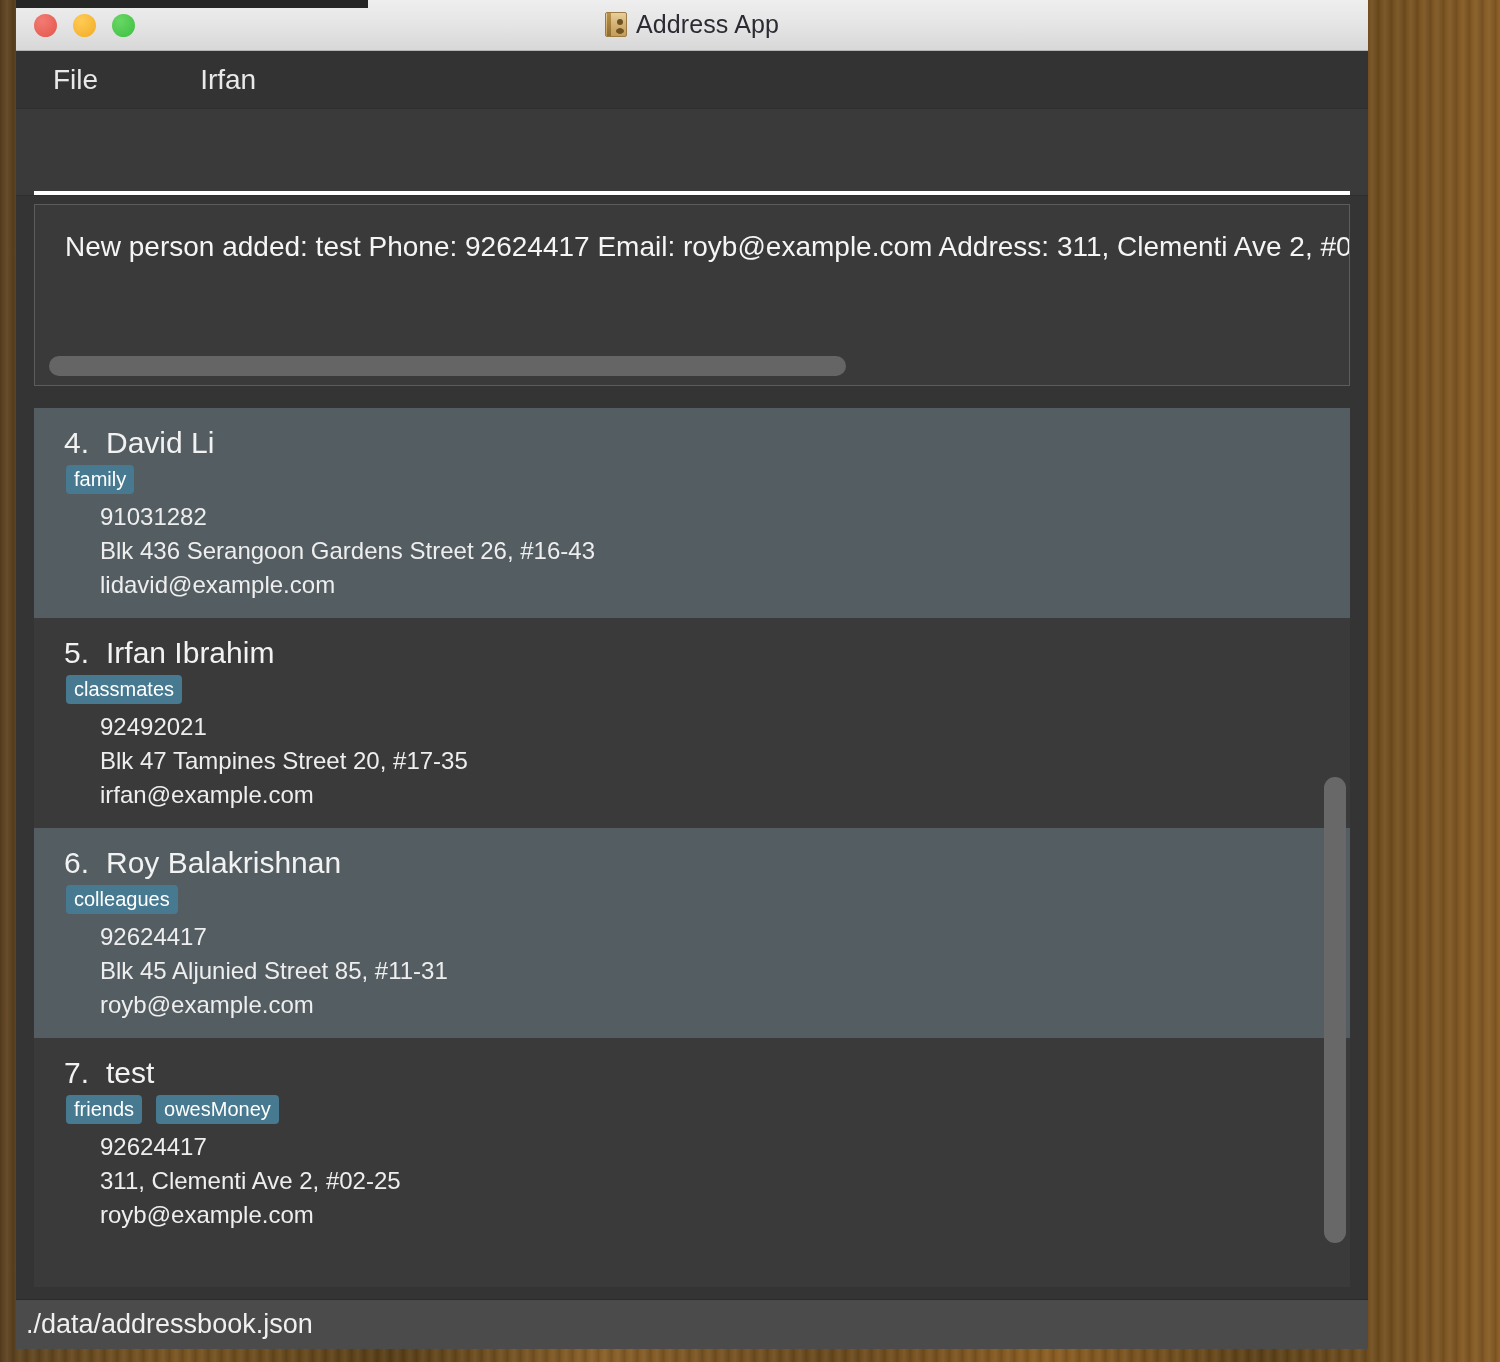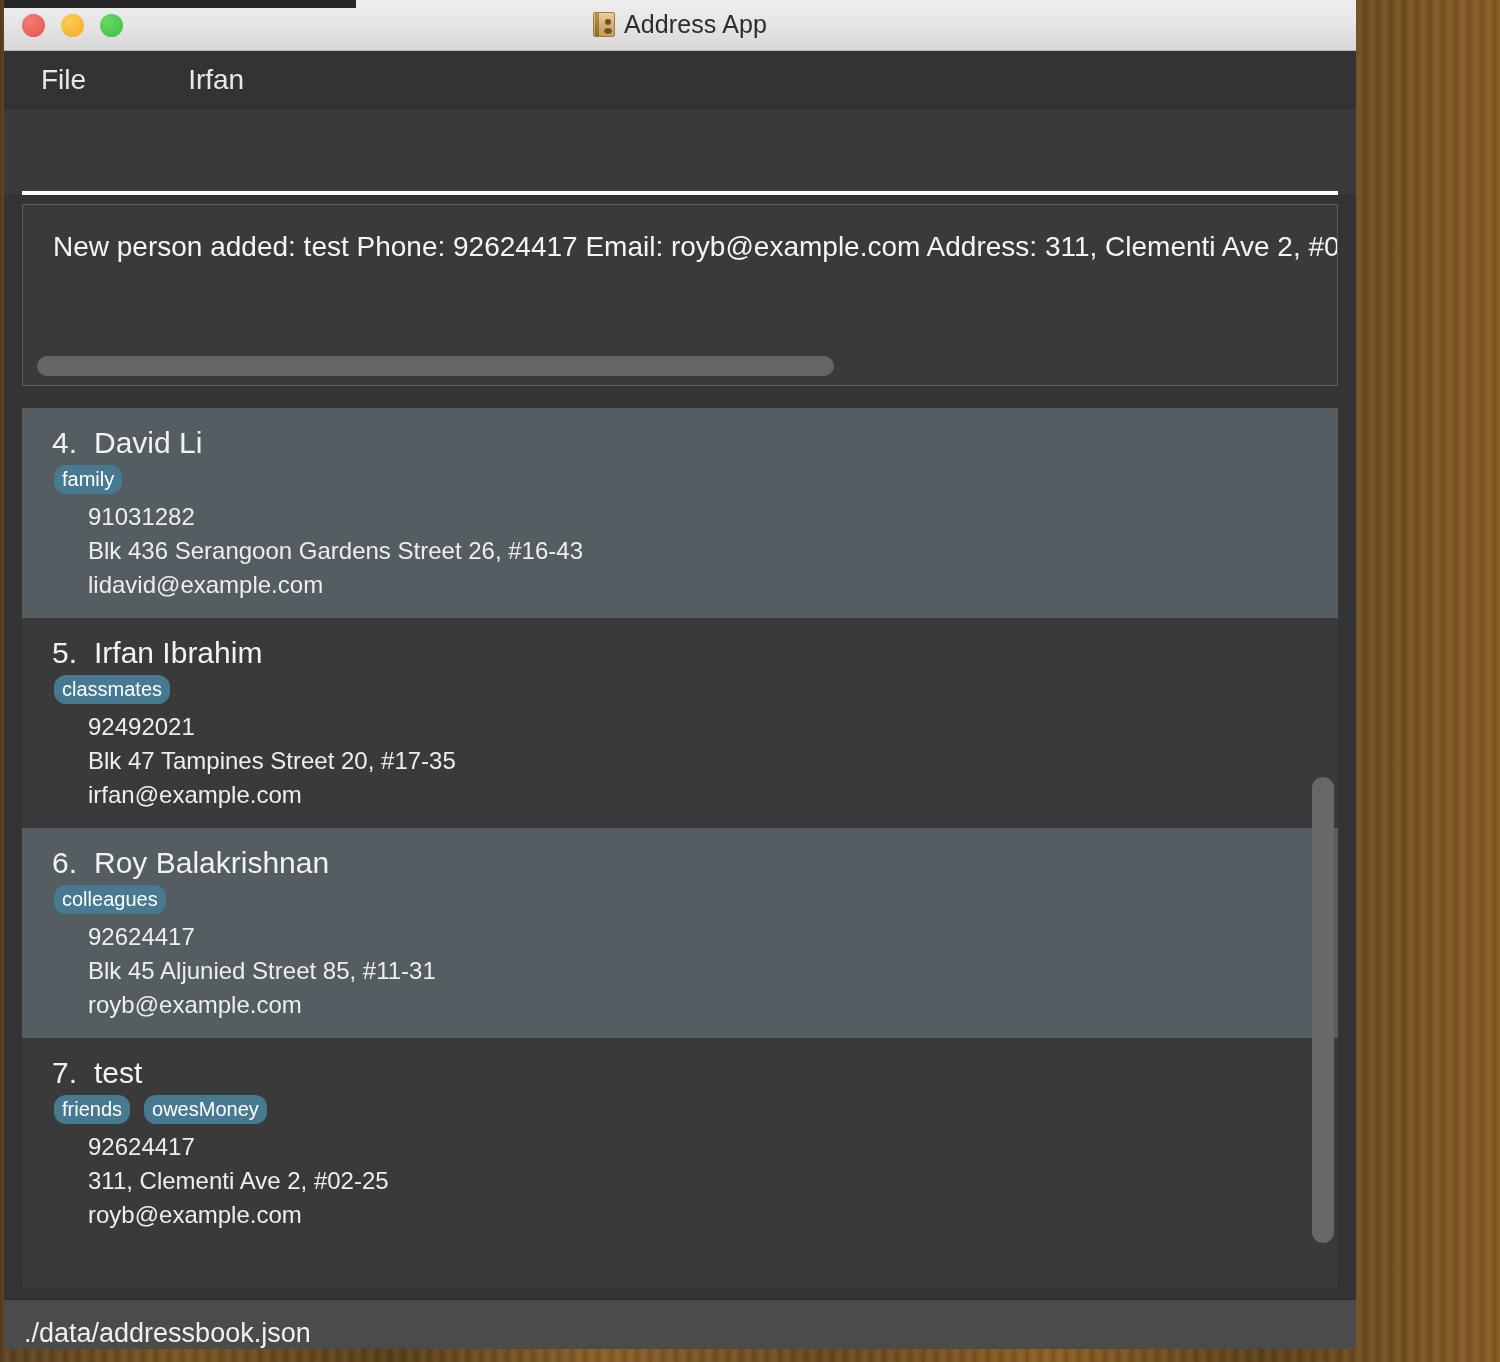--- a/index.html
+++ b/index.html
@@ -22,21 +22,21 @@
         rgba(0,0,0,0.14) 0px, rgba(0,0,0,0.0) 3px,
         rgba(255,255,255,0.05) 7px, rgba(0,0,0,0.10) 13px),
       linear-gradient(90deg,
         #5d4320 0%, #7a5521 12%, #5a4019 26%, #8a6028 40%,
         #6b4a1e 55%, #8d5f23 70%, #5e4219 84%, #8a5e26 100%);
   }
 
   
   #window {
     position: absolute;
-    left: 4px; top: 0;
+    left: 16px; top: 0;
     width: 1352px;
     height: 1349px;
     background: #0c4a6e;
     overflow: hidden;
   }
 
   
   #titlebar {
     position: relative;
     height: 51px;
@@ -220,21 +220,21 @@
   .tag-row {
     display: flex;
     gap: 14px;
     margin: 3px 0 6px 2px;
   }
   .tag {
     background: #477a90;
     color: #ffffff;
     font-size: 20px;
     padding: 3px 8px 4px 8px;
-    border-radius: 12px;
+    border-radius: 4px;
     line-height: 22px;
   }
   .person-line {
     font-size: 24px;
     color: #eeeeee;
     line-height: 34px;
     margin-left: 36px;
   }
 
   
@@ -255,22 +255,22 @@
     background: #686868;
     border-radius: 11px;
   }
 
   
   #statusbar {
     height: 50px;
     background: #4b4b4b;
     border-top: 1px solid #2c2c2c;
     display: flex;
-    align-items: flex-end;
-    padding-left: 20px;
+    align-items: center;
+    padding-left: 10px;
     box-sizing: border-box;
   }
   #status-path {
     font-size: 27px;
     color: #f0f0f0;
   }
 </style>
 </head>
 <body>
 

